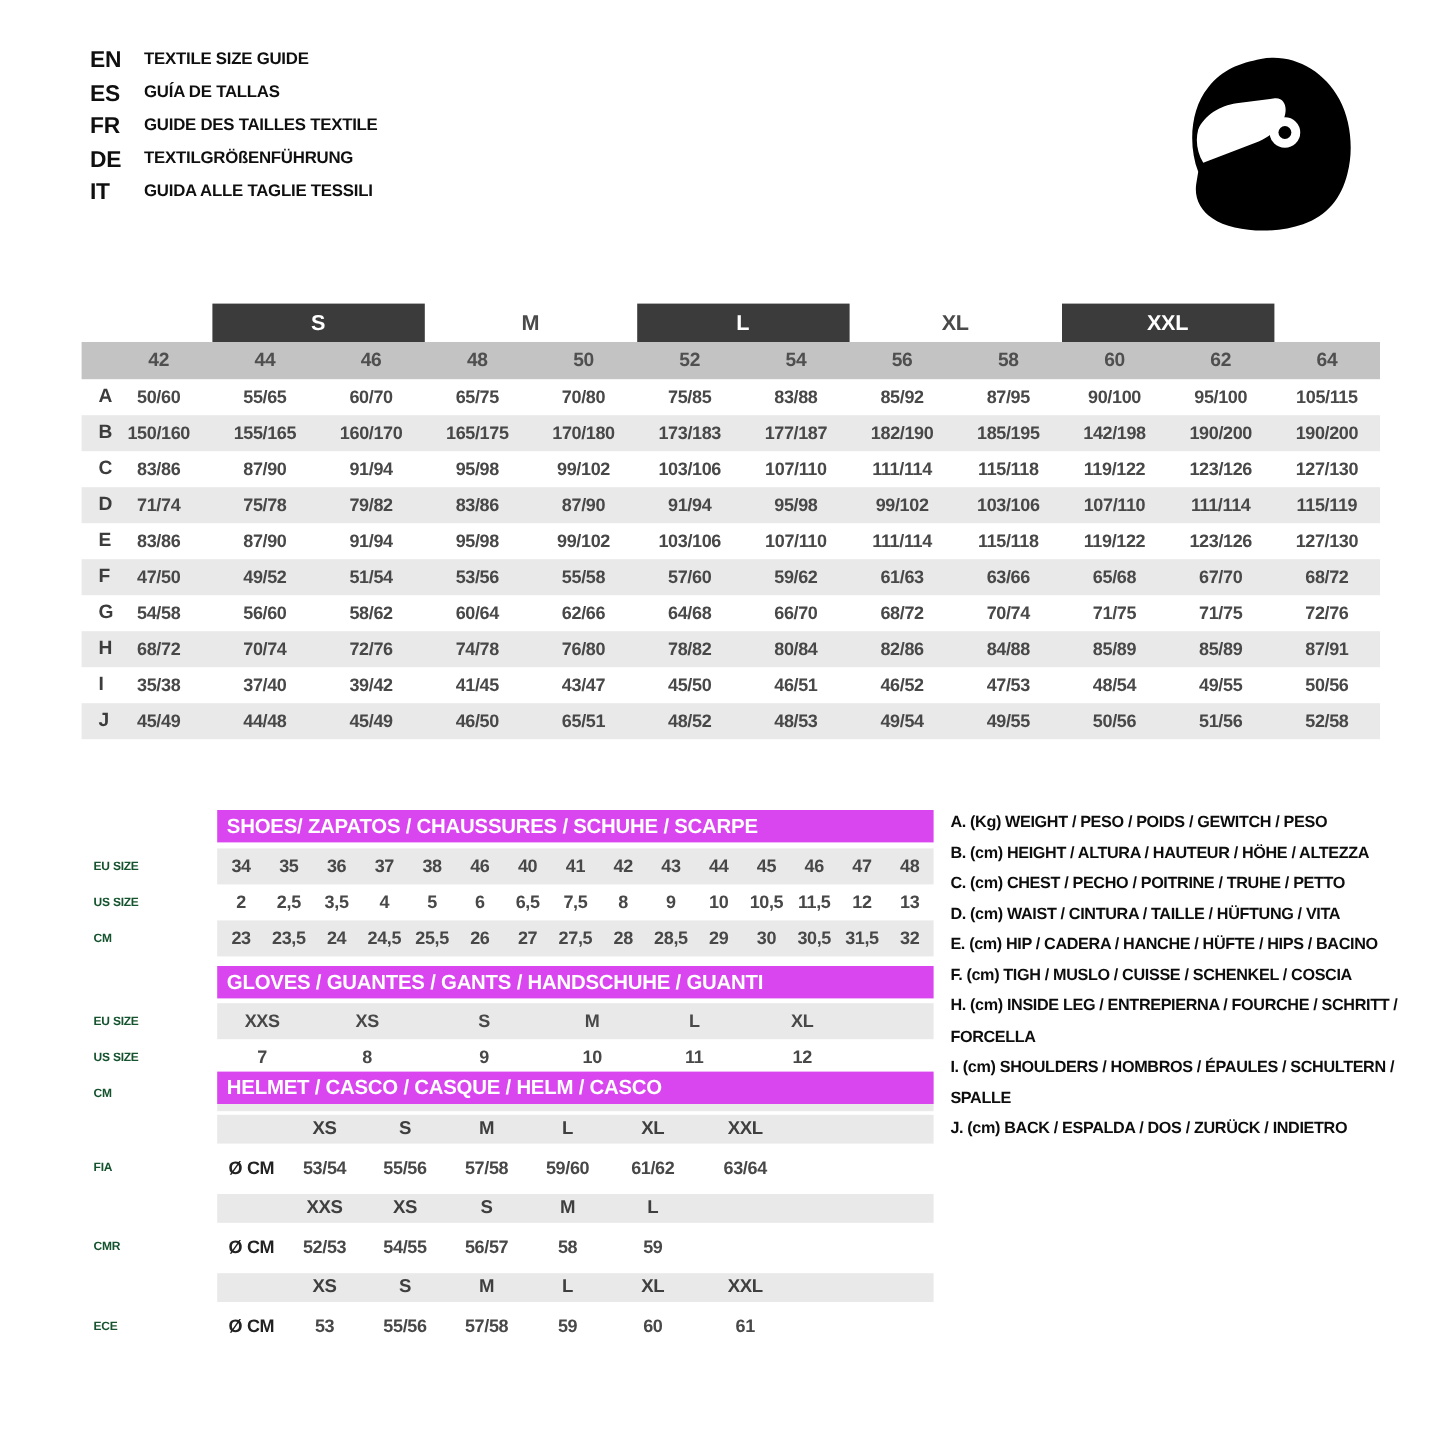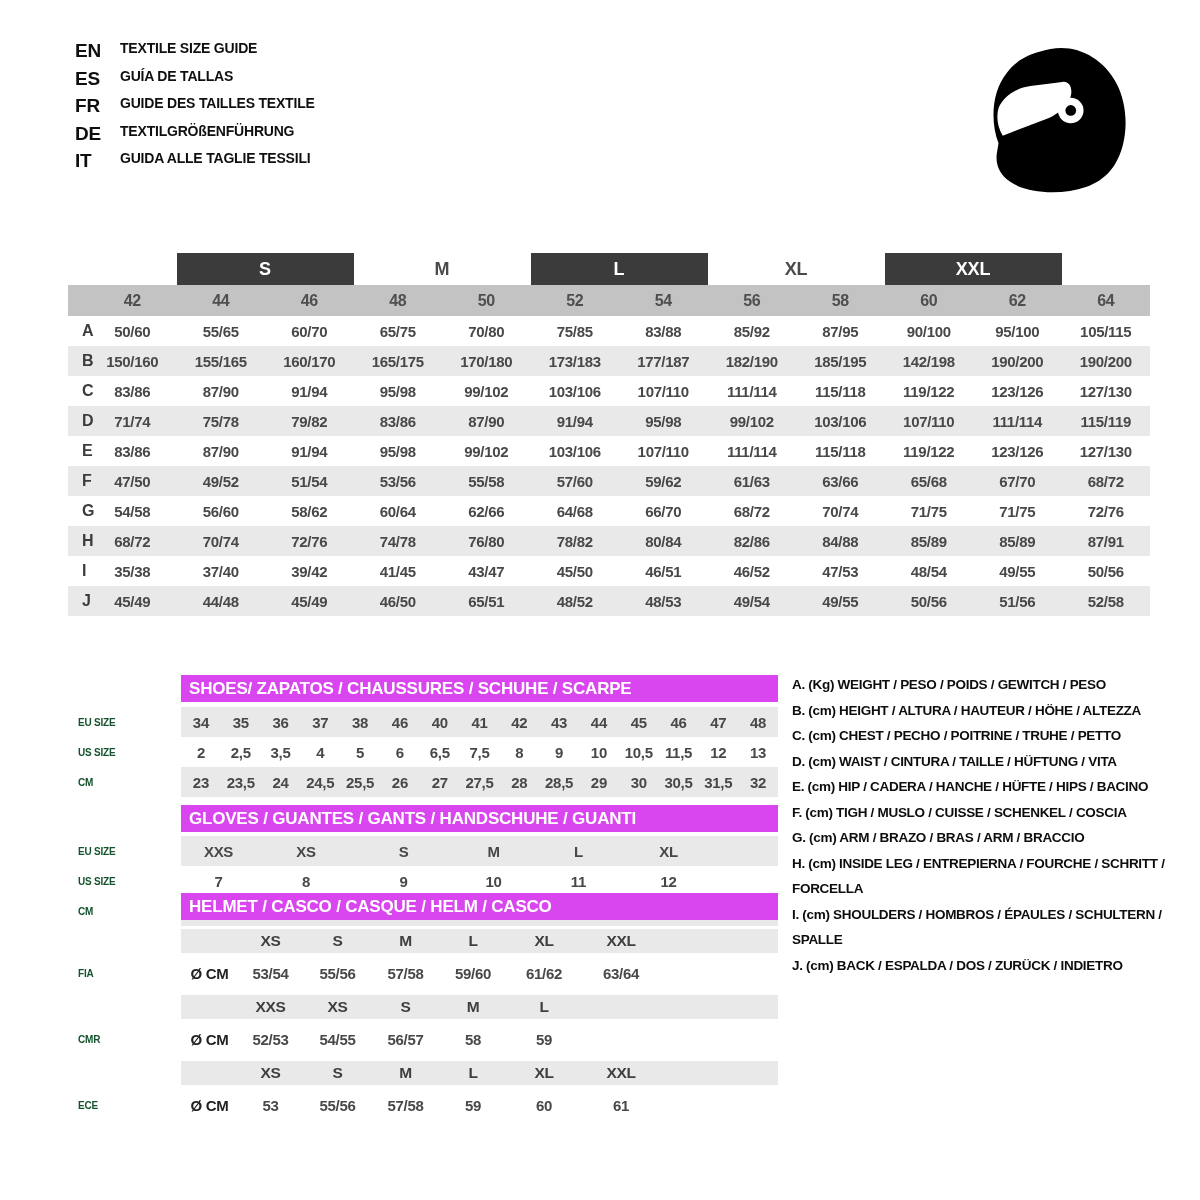--- a/index.html
+++ b/index.html
@@ -433,17 +433,16 @@
     </div>
 </div>
 
 <div class="legend" id="legend">
     <div class="legend-item">A. (Kg) WEIGHT / PESO / POIDS / GEWITCH / PESO</div>
     <div class="legend-item">B. (cm) HEIGHT / ALTURA / HAUTEUR / HÖHE / ALTEZZA</div>
     <div class="legend-item">C. (cm) CHEST / PECHO / POITRINE / TRUHE / PETTO</div>
     <div class="legend-item">D. (cm) WAIST / CINTURA / TAILLE / HÜFTUNG / VITA</div>
     <div class="legend-item">E. (cm) HIP / CADERA / HANCHE / HÜFTE / HIPS / BACINO</div>
     <div class="legend-item">F. (cm) TIGH / MUSLO / CUISSE / SCHENKEL / COSCIA</div>
-    <div class="legend-item">G. (cm) ARM / BRAZO / BRAS / ARM / BRACCIO</div>
     <div class="legend-item">H. (cm) INSIDE LEG / ENTREPIERNA / FOURCHE / SCHRITT / FORCELLA</div>
     <div class="legend-item">I. (cm) SHOULDERS / HOMBROS / ÉPAULES / SCHULTERN / SPALLE</div>
     <div class="legend-item">J. (cm) BACK / ESPALDA / DOS / ZURÜCK / INDIETRO</div>
   </div>
 
 </body></html>

